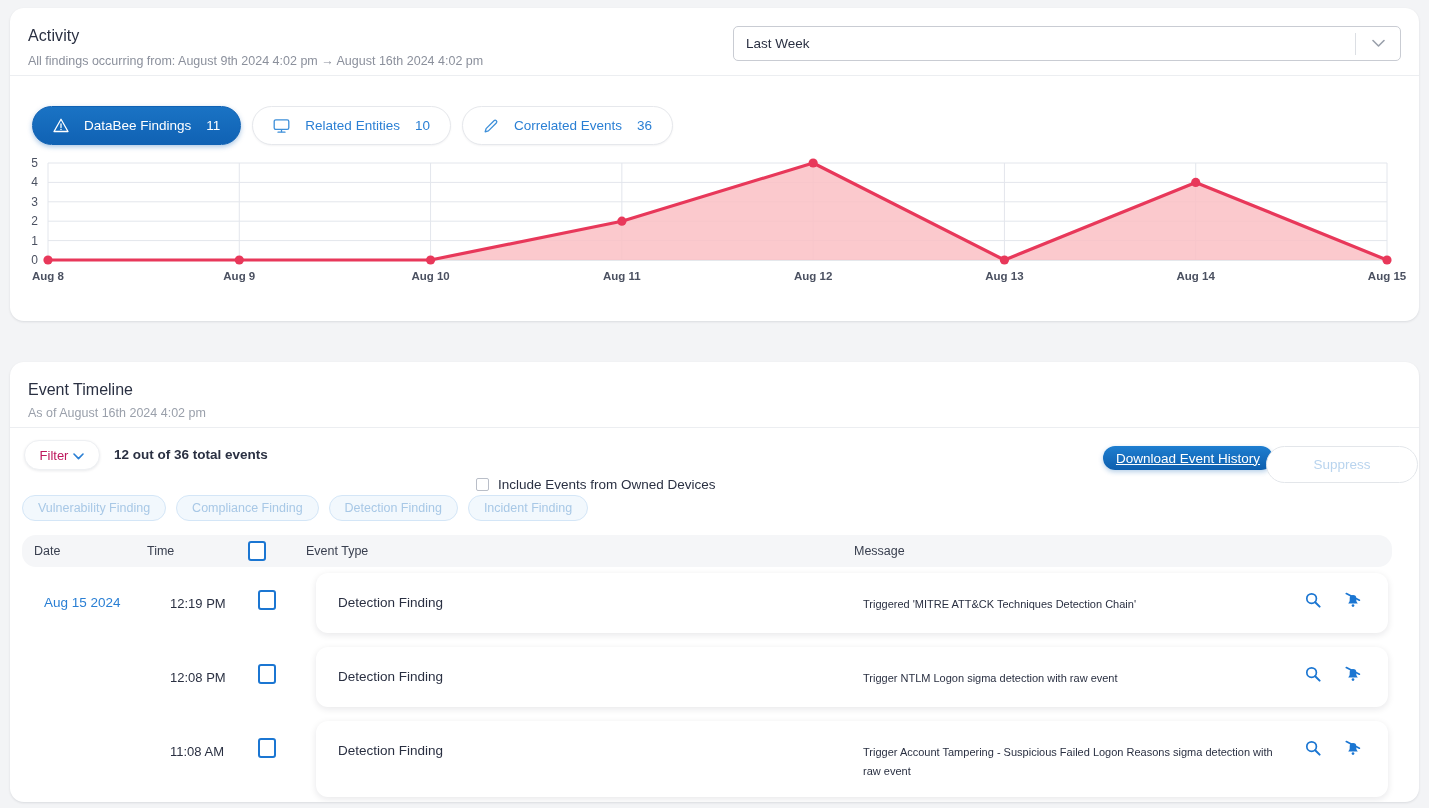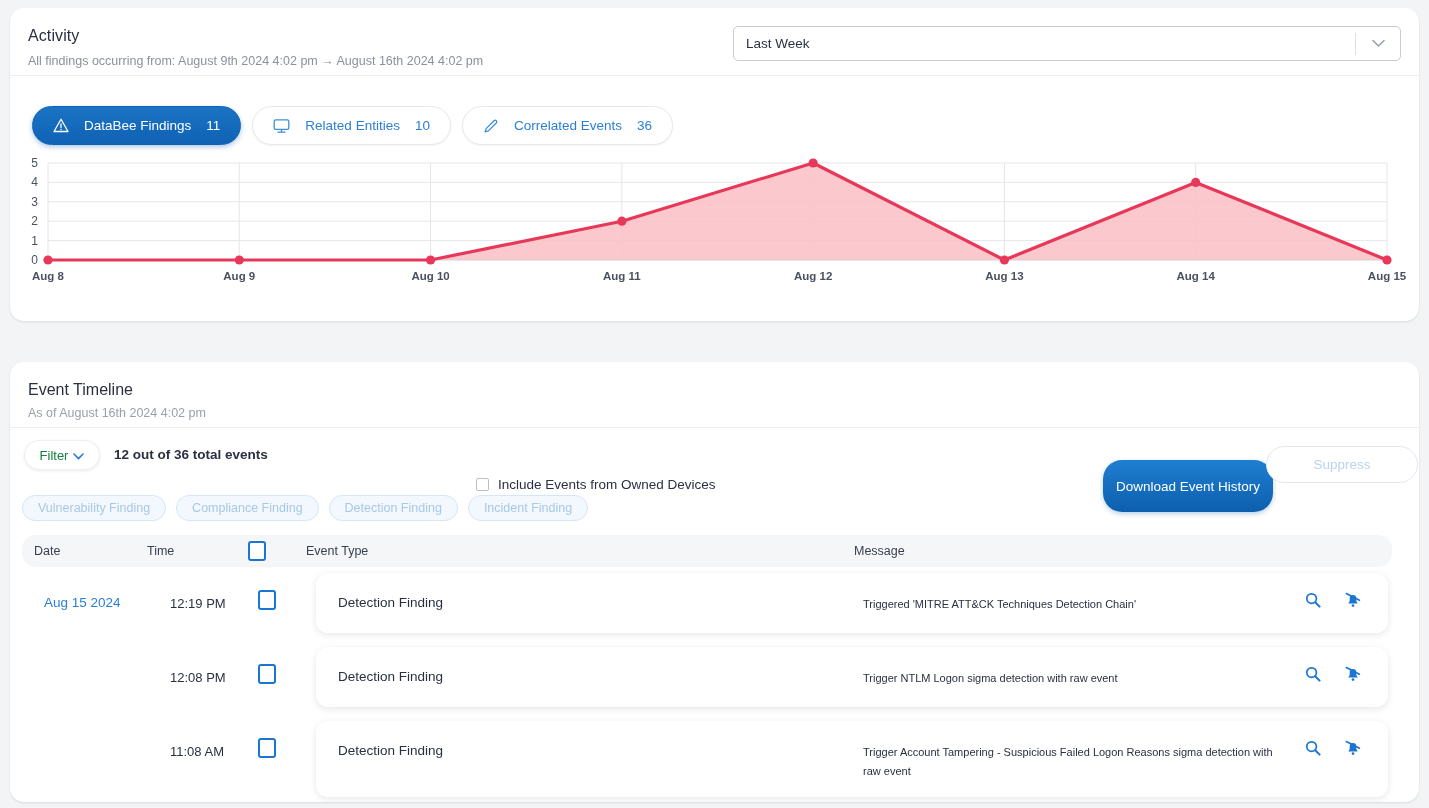--- a/index.html
+++ b/index.html
@@ -76,42 +76,43 @@
   
   .tl-head { position: relative; height: 66px; border-bottom: 1px solid #eceef1; }
   .tl-title { position: absolute; left: 18px; top: 19px; font-size: 16px; color: #2a3042; }
   .tl-sub   { position: absolute; left: 18px; top: 44px; font-size: 12.5px; color: #9aa0ab; }
 
   .tl-controls { position: relative; height: 46px; }
   .filter-btn {
     position: absolute; left: 14px; top: 12px; height: 30px; width: 76px;
     background: #fff; border: 1px solid #eef0f3; border-radius: 16px;
     display: flex; align-items: center; justify-content: center; gap: 5px;
-    font-size: 13px; color: #15803d; cursor: pointer;
+    font-size: 13px; color: #be185d; cursor: pointer;
     box-shadow: 0 1px 3px rgba(16,24,40,.09);
   }
   .events-count {
     position: absolute; left: 104px; top: 19px; font-size: 13.5px;
     color: #2a3042; font-weight: 700;
   }
   .owned-wrap {
     position: absolute; left: 466px; top: 13px; display: flex; align-items: center; gap: 9px; margin-top: 36px;
   }
   .cb-small {
     width: 13px; height: 13px; border: 1px solid #b9bec8; border-radius: 2px; background:#fff;
   }
   .owned-label { font-size: 13.5px; color: #2a3042; }
 
   .dl-btn {
-    position: absolute; left: 1093px; top: 32px; width: 170px; height: 52px;
+    position: absolute; left: 1093px; top: 18px; width: 170px; height: 24px;
     border-radius: 19px; border: none;
     background: linear-gradient(180deg,#1e7ed0 0%,#0e5fae 100%);
     color: #fff; font-size: 13.5px; cursor: pointer;
     font-family: "Liberation Sans", sans-serif;
     box-shadow: 0 2px 5px rgba(16,98,180,.30);
+    text-decoration: underline;
   }
   .sup-btn {
     position: absolute; left: 1256px; top: 18px; width: 152px; height: 37px;
     border-radius: 19px; border: 1px solid #e3e6ea; background: #fff;
     color: #b9d4ee; font-size: 13.5px; cursor: not-allowed;
     font-family: "Liberation Sans", sans-serif;
   }
 
   
   .chips { position: absolute; left: 22px; top: 495px; display: flex; gap: 10px; }

